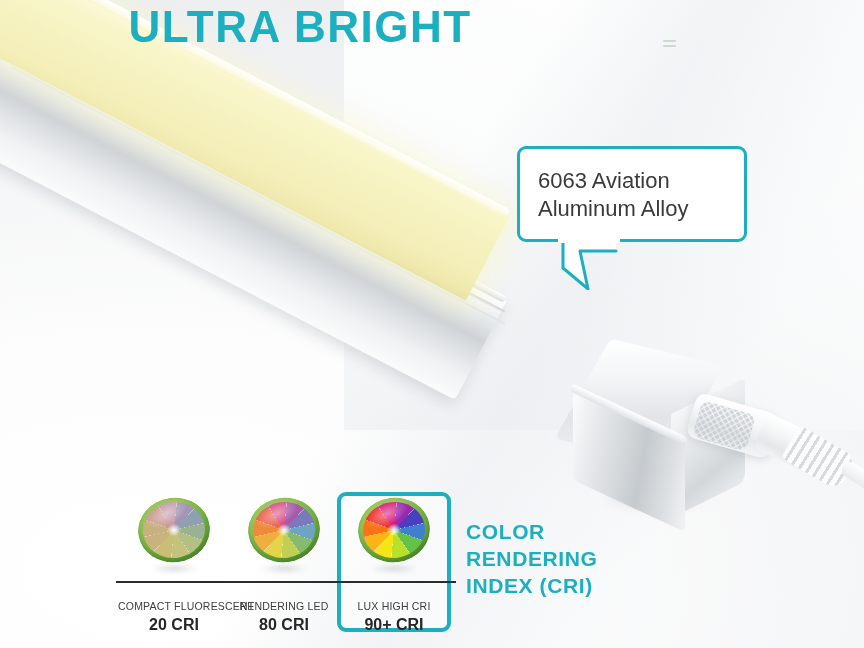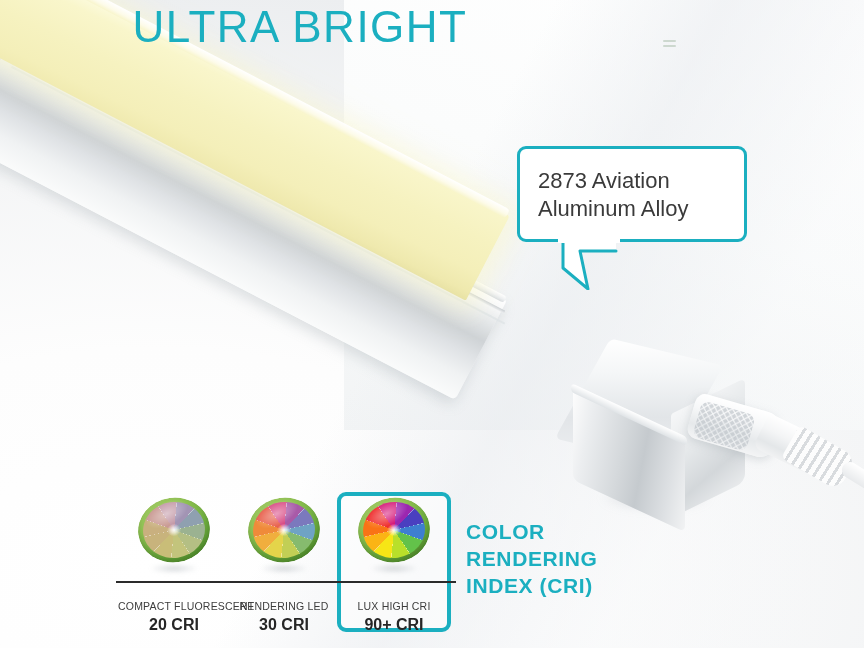--- a/index.html
+++ b/index.html
@@ -192,21 +192,21 @@
     position: absolute; left: 150px; top: 74px; width: 42px; height: 16px;
     background: linear-gradient(180deg,#ffffff,#e8eaec);
     border-radius: 8px;
     transform: rotate(32deg);
   }
 
   
   .title {
     position: absolute; left: 0; top: 2px; width: 600px;
     text-align: center;
-    font-weight: 400;
+    font-weight: 700;
     font-size: 44px;
     letter-spacing: 1.5px;
     color: #1bafc0;
     white-space: nowrap;
   }
 
   
   .logo {
     position: absolute; left: 610px; top: 6px;
     font-size: 38px;
@@ -389,21 +389,21 @@
   </div>
 
   <div class="title">ULTRA BRIGHT</div>
 
   <div class="logo-mark">
     <i></i>
       <i></i>
   </div>
 
   <div class="callout">
-    <div class="callout-text">2873 Aviation
+    <div class="callout-text">6063 Aviation
 Aluminum Alloy</div>
   </div>
   <svg class="callout-tail" viewBox="0 0 62 52">
     <path d="M4,0 L4,30 L30,52 L22,12 L58,12 L58,0 Z" fill="#ffffff"></path>
     <path d="M5,2 L5,30 L30,51 L22,13 L58,13" fill="none" stroke="#1bafc0" stroke-width="3" stroke-linejoin="round" stroke-linecap="round"></path>
     <rect x="0" y="0" width="62" height="5" fill="#ffffff"></rect>
   </svg>
 
   <div class="cri-zone">
 
@@ -426,21 +426,21 @@
     <div class="cri-item i1">
       <div class="fruit-holder">
         <div class="fruit">
           <div class="rind"></div>
           <div class="wheel w1" style="--c1: #ef8a3a; --c2: #e8624f; --c3: #d94d86; --c4: #a85aa8; --c5: #7b79bd; --c6: #6fa3c4; --c7: #86bb6e; --c8: #c2cf55; --c9: #e4d44a; --c10: #f0ae3e;"></div>
           <div class="fruit-shine"></div>
         </div>
         <div class="fruit-shadow"></div>
       </div>
       <div class="cri-name">RENDERING LED</div>
-      <div class="cri-value">30 CRI</div>
+      <div class="cri-value">80 CRI</div>
     </div>
 
     <div class="cri-item i2">
       <div class="fruit-holder">
         <div class="fruit">
           <div class="rind"></div>
           <div class="wheel w2" style="--c1: #f97316; --c2: #ef2f2f; --c3: #d61b7a; --c4: #9b27b0; --c5: #4a3fc0; --c6: #3e7fd0; --c7: #63c24a; --c8: #b9e02a; --c9: #f6e516; --c10: #fbb415;"></div>
           <div class="fruit-shine"></div>
         </div>
         <div class="fruit-shadow"></div>

